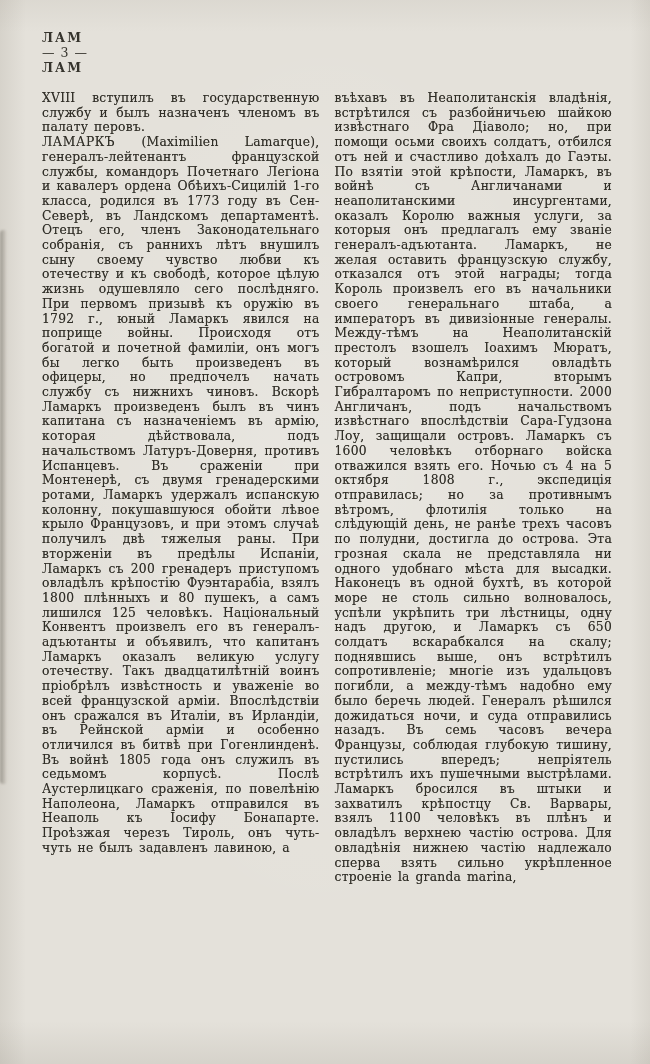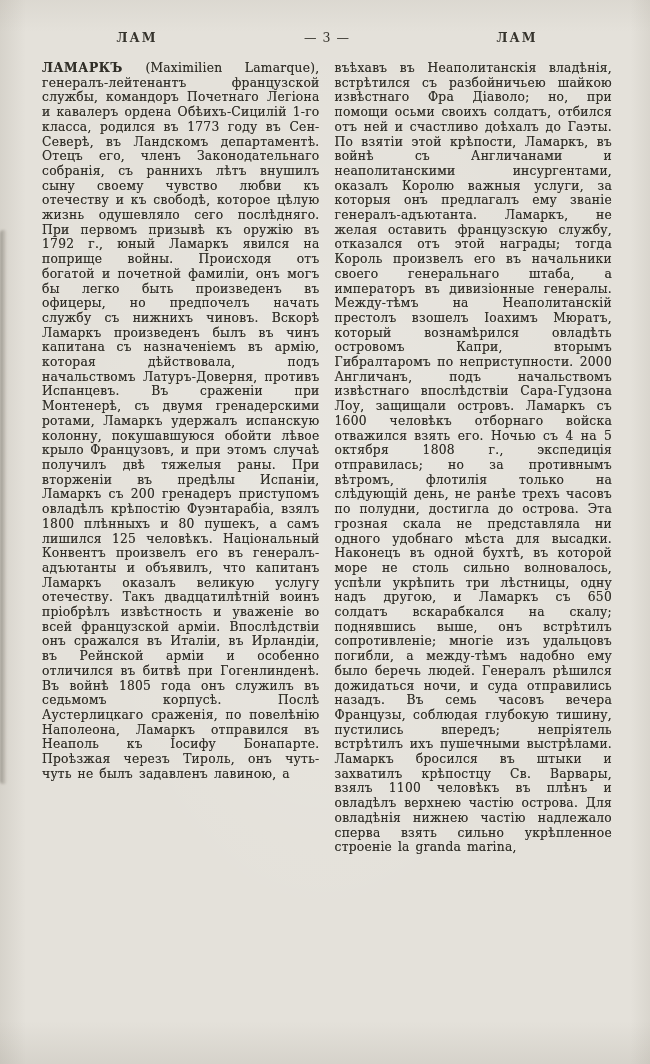--- a/index.html
+++ b/index.html
@@ -35,20 +35,21 @@
     background: linear-gradient(to right, rgba(58,52,40,0.38), rgba(58,52,40,0.0));
     border-radius: 4px;
     filter: blur(1px);
   }
   .hdr {
     display: flex;
     align-items: baseline;
     margin-bottom: 16px;
     font-size: 12.5px;
     color: #35332c;
+    flex-direction: column;
   }
   .hdr > div {
     flex: 1;
     text-align: center;
   }
   .hdr .running {
     font-weight: bold;
     letter-spacing: 2px;
   }
   .hdr .pageno {
@@ -69,21 +70,21 @@
     word-spacing: 1.6px;
     color: #302e27;
     text-shadow: 0 0 0.35px rgba(48,46,39,0.55);
     hyphens: auto;
     overflow-wrap: break-word;
   }
   .col p {
     margin: 0;
   }
   .headword {
-    font-weight: bold;
+    font-weight: normal;
     letter-spacing: 0.6px;
   }
   .latin-italic {
   }
 </style>
 </head>
 <body>
 
 <div class="page">
 
@@ -91,20 +92,21 @@
 
   <div class="hdr">
     <div class="running">ЛАМ</div>
     <div class="pageno">— 3 —</div>
     <div class="running">ЛАМ</div>
   </div>
 
   <div class="columns">
 
     <div class="col">
+      <p>XVIII вступилъ въ государственную службу и былъ назначенъ членомъ въ палату перовъ.</p>
       <p><span class="headword">ЛАМАРКЪ</span><span> (Maximilien Lamarque), генералъ-лейтенантъ французской службы, командоръ Почетнаго Легіона и кавалеръ ордена Обѣихъ-Сицилій 1-го класса, родился въ 1773 году въ Сен-Северѣ, въ Ландскомъ департаментѣ. Отецъ его, членъ Законодательнаго собранія, съ раннихъ лѣтъ внушилъ сыну своему чувство любви къ отечеству и къ свободѣ, которое цѣлую жизнь одушевляло сего послѣдняго. При первомъ призывѣ къ оружію въ 1792 г., юный Ламаркъ явился на поприще войны. Происходя отъ богатой и почетной фамиліи, онъ могъ бы легко быть произведенъ въ офицеры, но предпочелъ начать службу съ нижнихъ чиновъ. Вскорѣ Ламаркъ произведенъ былъ въ чинъ капитана съ назначеніемъ въ армію, которая дѣйствовала, подъ начальствомъ Латуръ-Доверня, противъ Испанцевъ. Въ сраженіи при Монтенерѣ, съ двумя гренадерскими ротами, Ламаркъ удержалъ испанскую колонну, покушавшуюся обойти лѣвое крыло Французовъ, и при этомъ случаѣ получилъ двѣ тяжелыя раны. При вторженіи въ предѣлы Испаніи, Ламаркъ съ 200 гренадеръ приступомъ овладѣлъ крѣпостію Фуэнтарабіа, взялъ 1800 плѣнныхъ и 80 пушекъ, а самъ лишился 125 человѣкъ. Національный Конвентъ произвелъ его въ генералъ-адъютанты и объявилъ, что капитанъ Ламаркъ оказалъ великую услугу отечеству. Такъ двадцатилѣтній воинъ пріобрѣлъ извѣстность и уваженіе во всей французской арміи. Впослѣдствіи онъ сражался въ Италіи, въ Ирландіи, въ Рейнской арміи и особенно отличился въ битвѣ при Гогенлинденѣ. Въ войнѣ 1805 года онъ служилъ въ седьмомъ корпусѣ. Послѣ Аустерлицкаго сраженія, по повелѣнію Наполеона, Ламаркъ отправился въ Неаполь къ Іосифу Бонапарте. Проѣзжая черезъ Тироль, онъ чуть-чуть не былъ задавленъ лавиною, а</span></p>
     </div>
 
     <div class="col">
       <p><span>въѣхавъ въ Неаполитанскія владѣнія, встрѣтился съ разбойничьею шайкою извѣстнаго Фра Діаволо; но, при помощи осьми своихъ солдатъ, отбился отъ ней и счастливо доѣхалъ до Гаэты. По взятіи этой крѣпости, Ламаркъ, въ войнѣ съ Англичанами и неаполитанскими инсургентами, оказалъ Королю важныя услуги, за которыя онъ предлагалъ ему званіе генералъ-адъютанта. Ламаркъ, не желая оставить французскую службу, отказался отъ этой награды; тогда Король произвелъ его въ начальники своего генеральнаго штаба, а императоръ въ дивизіонные генералы. Между-тѣмъ на Неаполитанскій престолъ взошелъ Іоахимъ Мюратъ, который вознамѣрился овладѣть островомъ Капри, вторымъ Гибралтаромъ по неприступности. 2000 Англичанъ, подъ начальствомъ извѣстнаго впослѣдствіи Сара-Гудзона Лоу, защищали островъ. Ламаркъ съ 1600 человѣкъ отборнаго войска отважился взять его. Ночью съ 4 на 5 октября 1808 г., экспедиція отправилась; но за противнымъ вѣтромъ, флотилія только на слѣдующій день, не ранѣе трехъ часовъ по полудни, достигла до острова. Эта грозная скала не представляла ни одного удобнаго мѣста для высадки. Наконецъ въ одной бухтѣ, въ которой море не столь сильно волновалось, успѣли укрѣпить три лѣстницы, одну надъ другою, и Ламаркъ съ 650 солдатъ вскарабкался на скалу; поднявшись выше, онъ встрѣтилъ сопротивленіе; многіе изъ удальцовъ погибли, а между-тѣмъ надобно ему было беречь людей. Генералъ рѣшился дожидаться ночи, и суда отправились назадъ. Въ семь часовъ вечера Французы, соблюдая глубокую тишину, пустились впередъ; непріятель встрѣтилъ ихъ пушечными выстрѣлами. Ламаркъ бросился въ штыки и захватилъ крѣпостцу Св. Варвары, взялъ 1100 человѣкъ въ плѣнъ и овладѣлъ верхнею частію острова. Для овладѣнія нижнею частію надлежало сперва взять сильно укрѣпленное строеніе </span><span class="latin-italic">la granda marina</span><span>,</span></p>
     </div>
 
   </div>
 
 </div>

